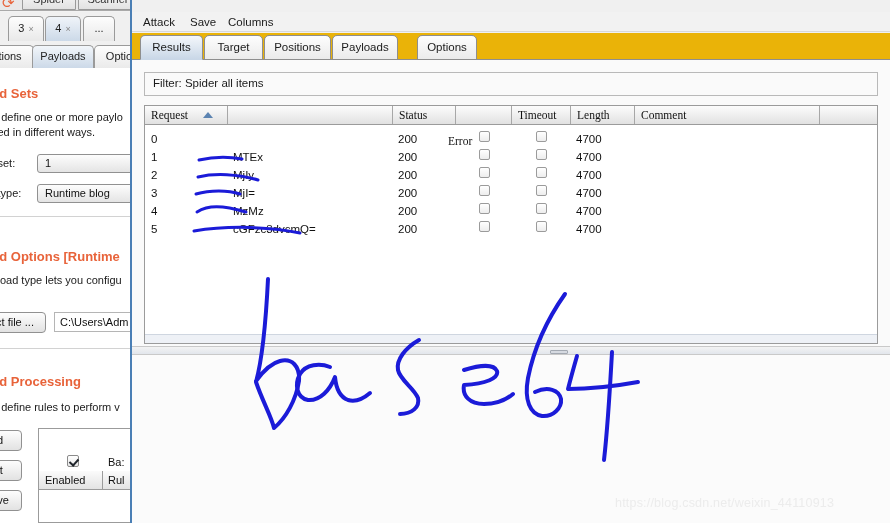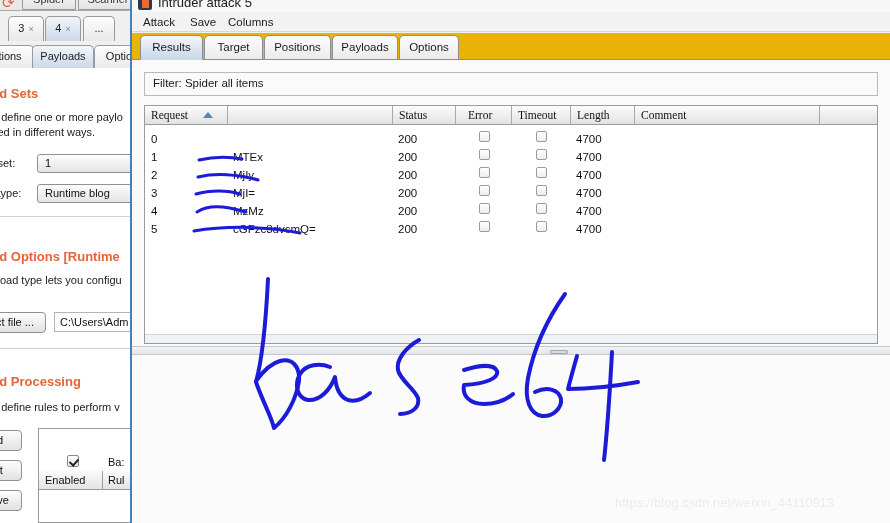--- a/index.html
+++ b/index.html
@@ -436,58 +436,54 @@
         </div>
       </div>
 
     </div>
   </div>
 
   <div id="fg-left-edge"></div>
 
   <div id="intruder">
 
-    <div id="titlebar">
-      <div id="title-icon"></div>
-      <div id="title-text">Intruder attack 5</div>
-    </div>
 
     <div id="menubar">
       <div class="menu-item" style="left:8px;">Attack</div>
       <div class="menu-item" style="left:55px;">Save</div>
       <div class="menu-item" style="left:93px;">Columns</div>
     </div>
 
     <div id="tabstrip">
       <div class="itab sel" style="left:8px;width:63px;">Results</div>
       <div class="itab" style="left:72px;width:59px;">Target</div>
       <div class="itab" style="left:132px;width:67px;">Positions</div>
       <div class="itab" style="left:200px;width:66px;">Payloads</div>
-      <div class="itab" style="left:267px;width:60px;">Options</div>
+      <div class="itab" style="left:285px;width:60px;">Options</div>
     </div>
 
     <div id="content">
 
       <div id="filterbar">
         <div id="filter-text">
           <span>Filter:</span>
           <span>Spider all items</span>
         </div>
       </div>
 
       <div id="results-panel">
 
         <div id="results-head">
           <div class="colhdr" style="left:0px;width:82px;">Request</div>
           <div id="sort-arrow" style="left:58px;"></div>
           <div class="colsep" style="left:82px;"></div>
           <div class="colsep" style="left:247px;"></div>
           <div class="colhdr" style="left:248px;width:62px;">Status</div>
           <div class="colsep" style="left:310px;"></div>
-          <div class="colhdr" style="left:317px;width:55px;">Error</div>
+          <div class="colhdr" style="left:297px;width:55px;margin-top:26px;">Error</div>
           <div class="colsep" style="left:366px;"></div>
           <div class="colhdr" style="left:367px;width:58px;">Timeout</div>
           <div class="colsep" style="left:425px;"></div>
           <div class="colhdr" style="left:426px;width:63px;">Length</div>
           <div class="colsep" style="left:489px;"></div>
           <div class="colhdr" style="left:490px;width:184px;">Comment</div>
           <div class="colsep" style="left:674px;"></div>
         </div>
 
         <div>

